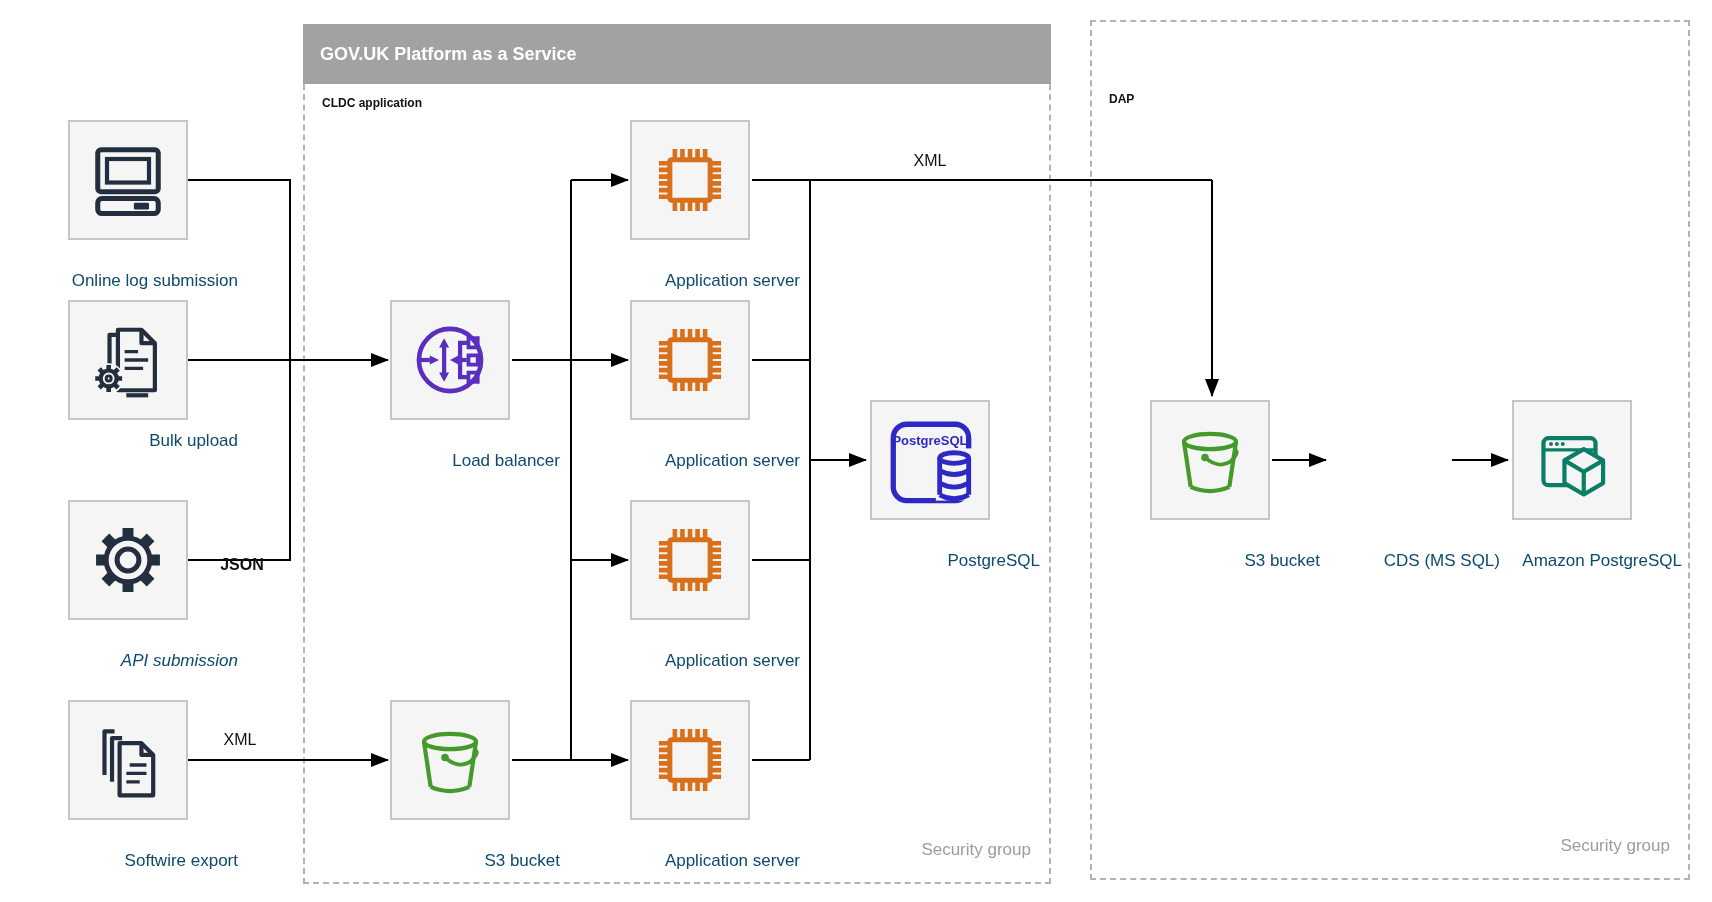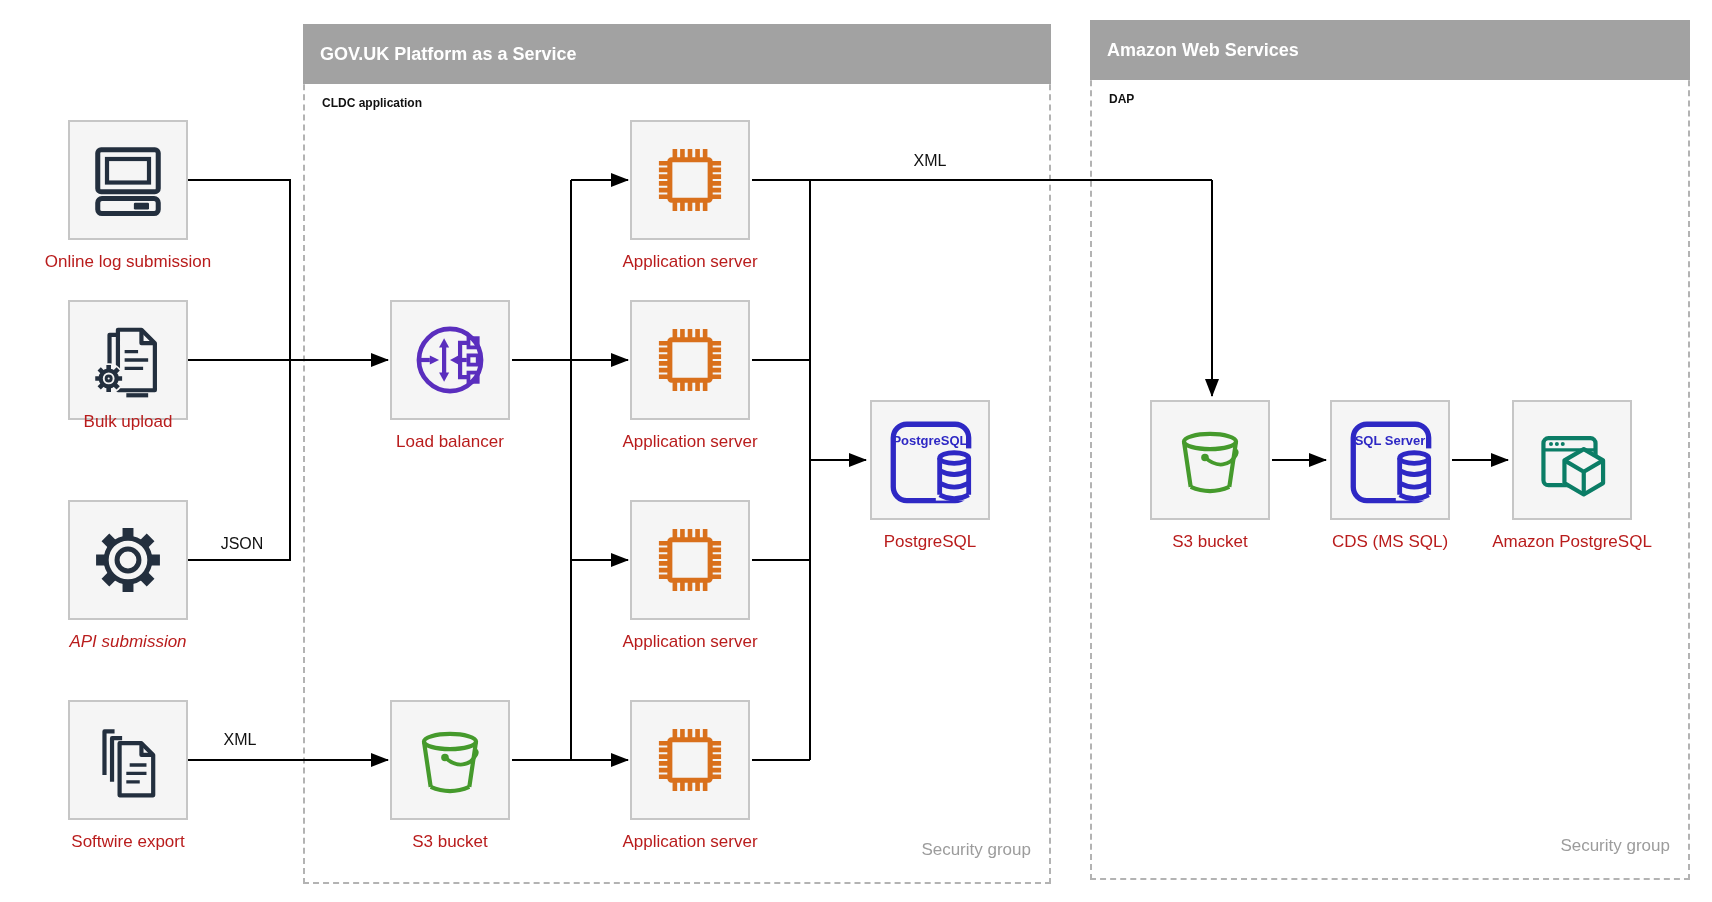--- a/index.html
+++ b/index.html
@@ -11,21 +11,21 @@
   .container-header{position:absolute;top:-2px;left:-2px;right:-2px;height:60px;background:#a2a2a2;
           color:#ffffff;font-weight:bold;font-size:18px;line-height:60px;padding-left:17px;}
   .container-sublabel{position:absolute;left:17px;top:70px;font-weight:bold;font-size:12px;color:#111111;}
   .container-footer{position:absolute;right:18px;bottom:22px;font-size:17px;color:#9c9c9c;}
 
   
   .node{position:absolute;width:120px;height:120px;box-sizing:border-box;background:#f5f5f5;
         border:2px solid #c6c6c6;display:flex;align-items:center;justify-content:center;z-index:2;}
   .node svg.icon{width:84px;height:84px;display:block;}
   .node svg.icon-full{position:absolute;inset:0;width:116px;height:116px;}
-  .node-label{position:absolute;width:220px;text-align:center;font-size:17px;color:#b91c1c;z-index:3;}
+  .node-label{position:absolute;width:220px;text-align:right;font-size:17px;color:#0c4a6e;z-index:3;margin-top:19px;}
   .edge-label{position:absolute;width:100px;text-align:center;font-size:16px;color:#111111;z-index:3;}
   .badge{position:absolute;left:4px;right:4px;text-align:center;font-weight:bold;z-index:4;}
   .badge-blue{color:#2e28c4;font-size:13px;top:31px;}
 
   
   svg.wires{position:absolute;left:0;top:0;z-index:1;}
   .wire{stroke:#000000;stroke-width:2;fill:none;}
 
   
   .st-navy{stroke:#232f3e;fill:none;}
@@ -77,21 +77,20 @@
     <line class="wire" x1="1452" y1="460" x2="1508" y2="460" marker-end="url(#ah)"></line>
   </svg>
 
   <div class="container" style="left:303px;top:24px;width:748px;height:860px;">
     <div class="container-header">GOV.UK Platform as a Service</div>
     <div class="container-sublabel">CLDC application</div>
     <div class="container-footer">Security group</div>
   </div>
 
   <div class="container" style="left:1090px;top:20px;width:600px;height:860px;">
-    <div class="container-header">Amazon Web Services</div>
     <div class="container-sublabel">DAP</div>
     <div class="container-footer">Security group</div>
   </div>
 
   <div class="node" style="left:68px;top:120px;">
     <svg class="icon" viewBox="0 0 100 100">
       <rect class="st-navy" x="14" y="14" width="72" height="50" rx="4" stroke-width="6"></rect>
       <rect class="st-navy" x="25" y="25" width="50" height="28" stroke-width="5"></rect>
       <rect class="st-navy" x="14" y="72" width="72" height="18" rx="5" stroke-width="6"></rect>
       <rect class="fl-navy" x="57" y="77" width="18" height="8" rx="1.5"></rect>
@@ -239,49 +238,35 @@
     <svg class="icon" viewBox="0 0 100 100">
       <ellipse class="st-green" cx="50" cy="28" rx="31" ry="9" stroke-width="5"></ellipse>
       <path class="st-green" d="M19,28 L27,82 M81,28 L73,82" stroke-width="5"></path>
       <path class="st-green" d="M27,82 Q50,92 73,82" stroke-width="5"></path>
       <circle class="fl-green" cx="44" cy="47" r="4.5"></circle>
       <path class="st-green" d="M44,47 C58,60 74,57 81,44 Q83.5,39 79,37.5" stroke-width="4.5"></path>
     </svg>
   </div>
   <div class="node-label" style="left:1100px;top:532px;">S3 bucket</div>
 
-  <div class="node" style="left:1330px;top:400px;">
-    <svg class="icon-full" viewBox="0 0 120 120">
-      <rect class="st-blue" x="22" y="23" width="78" height="79" rx="14" stroke-width="5.5"></rect>
-      <rect class="fl-bg" x="66" y="48" width="40" height="54"></rect>
-      <g class="st-blue" stroke-width="5">
-        <ellipse cx="85" cy="58" rx="15" ry="5.5"></ellipse>
-        <path d="M70,58 V96 M100,58 V96"></path>
-        <path d="M70,71 Q85,79 100,71"></path>
-        <path d="M70,84 Q85,92 100,84"></path>
-        <path d="M70,96 Q85,104 100,96"></path>
-      </g>
-    </svg>
-    <div class="badge badge-blue">SQL Server</div>
-  </div>
   <div class="node-label" style="left:1280px;top:532px;">CDS (MS SQL)</div>
 
   <div class="node" style="left:1512px;top:400px;">
     <svg class="icon" viewBox="0 0 100 100">
       <rect class="st-teal" x="16" y="24" width="62" height="56" rx="6" stroke-width="5"></rect>
       <line class="st-teal" x1="17" y1="38" x2="77" y2="38" stroke-width="4"></line>
       <circle class="fl-teal" cx="25" cy="31" r="2.4"></circle>
       <circle class="fl-teal" cx="32" cy="31" r="2.4"></circle>
       <circle class="fl-teal" cx="39" cy="31" r="2.4"></circle>
       <polygon class="fl-bg" points="64,35 89,49.5 89,78.5 64,93 39,78.5 39,49.5"></polygon>
       <g class="st-teal" stroke-width="5" stroke-linejoin="round">
         <polygon points="64,37 87,50.5 87,77.5 64,91 41,77.5 41,50.5" fill="none"></polygon>
         <path d="M41,50.5 L64,64 L87,50.5 M64,64 V91"></path>
       </g>
     </svg>
   </div>
   <div class="node-label" style="left:1462px;top:532px;">Amazon PostgreSQL</div>
 
-  <div class="edge-label" style="left:192px;top:535px;">JSON</div>
+  <div class="edge-label" style="left:192px;top:556px;font-weight:bold;">JSON</div>
   <div class="edge-label" style="left:190px;top:731px;">XML</div>
   <div class="edge-label" style="left:880px;top:152px;">XML</div>
 
 </div>
 
 </body></html>

